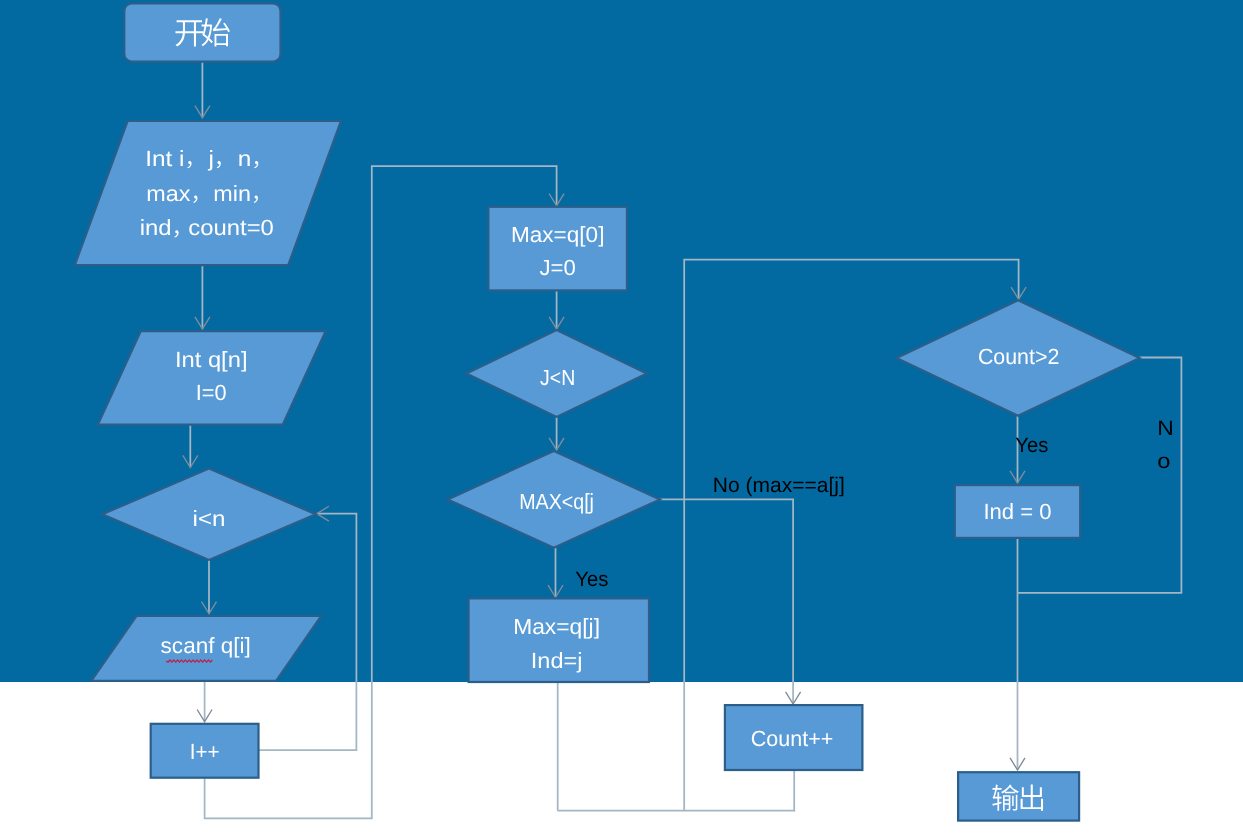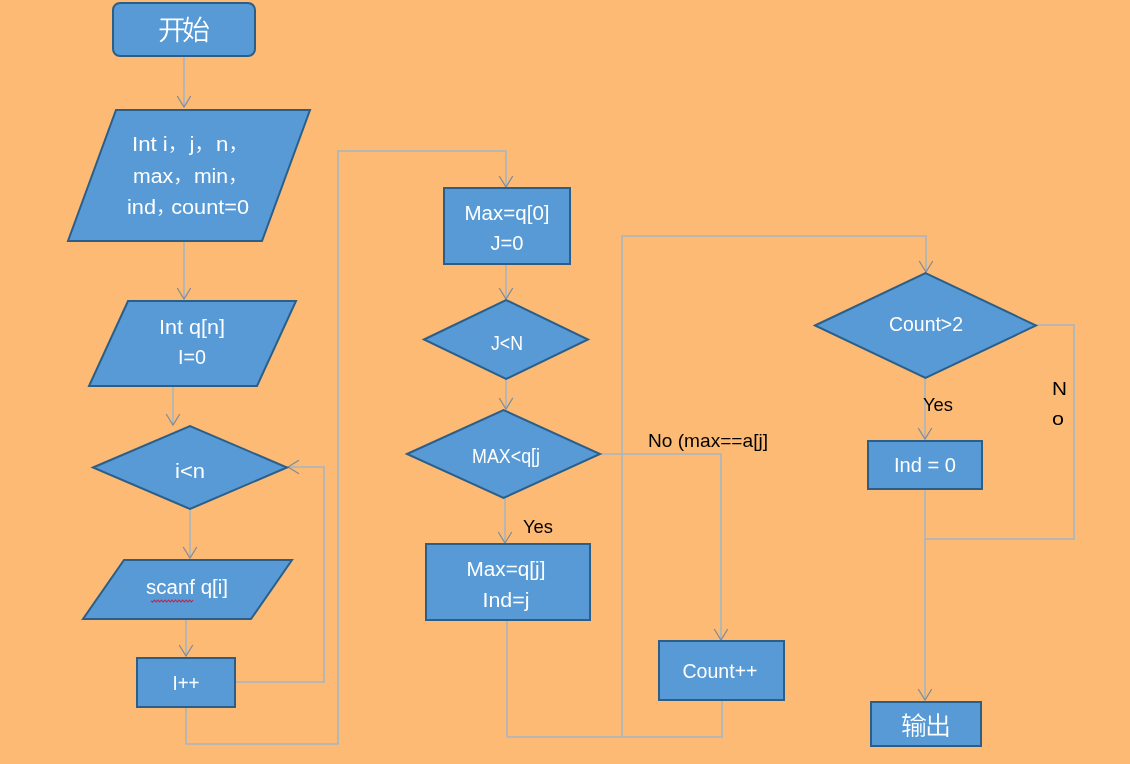--- a/index.html
+++ b/index.html
@@ -1,19 +1,19 @@
 <!DOCTYPE html>
 <html><head>
 <meta charset="utf-8">
 <title>Flowchart</title>
 <style>
   html,body{margin:0;padding:0;background:#ffffff;}
   body{width:1130px;height:764px;overflow:hidden;
        font-family:"Liberation Sans",sans-serif;}
-  #canvas{position:relative;width:1130px;height:764px;background:#fdba74;}
+  #canvas{position:relative;width:1130px;height:620px;background:#0369a1;}
   #flow{position:absolute;left:0;top:0;}
   text{font-family:"Liberation Sans",sans-serif;}
 </style>
 </head>
 <body>
 
 <div id="canvas">
   <svg id="flow" xmlns="http://www.w3.org/2000/svg" viewBox="0 0 1130 764" width="1130" height="764">
       <g>
         <g>

